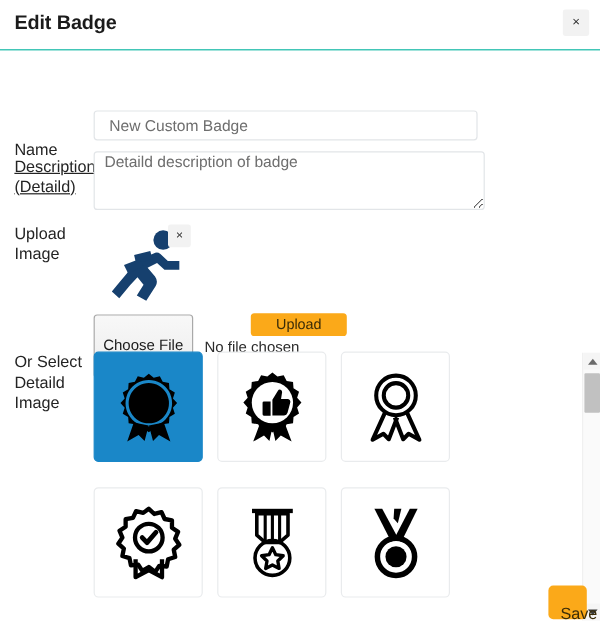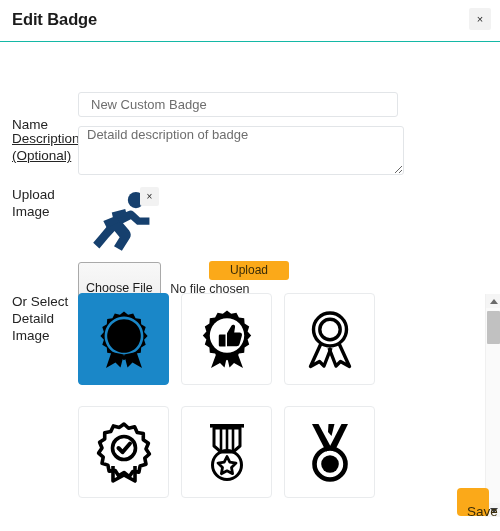--- a/index.html
+++ b/index.html
@@ -301,21 +301,21 @@
 </div>
 
 <div class="modal-body">
 
   <div class="form-row row-name">
     <label class="field-label">Name</label>
     <input class="text-input" type="text" value="New Custom Badge" style="">
   </div>
 
   <div class="form-row row-desc">
-    <label class="field-label"><span>Description</span><br><span>(Optional)</span></label>
+    <label class="field-label"><span>Description</span><br><span>(Detaild)</span></label>
     <textarea class="textarea-input" style="">Detaild description of badge</textarea>
   </div>
 
   <div class="form-row row-upload">
     <label class="field-label"><span>Upload</span><br><span>Image</span></label>
 
     <div class="preview-wrap">
       <svg class="preview-img" viewBox="0 0 64 64">
         <g fill="#16406e">
           <circle cx="43.5" cy="12.5" r="7.2"></circle>

